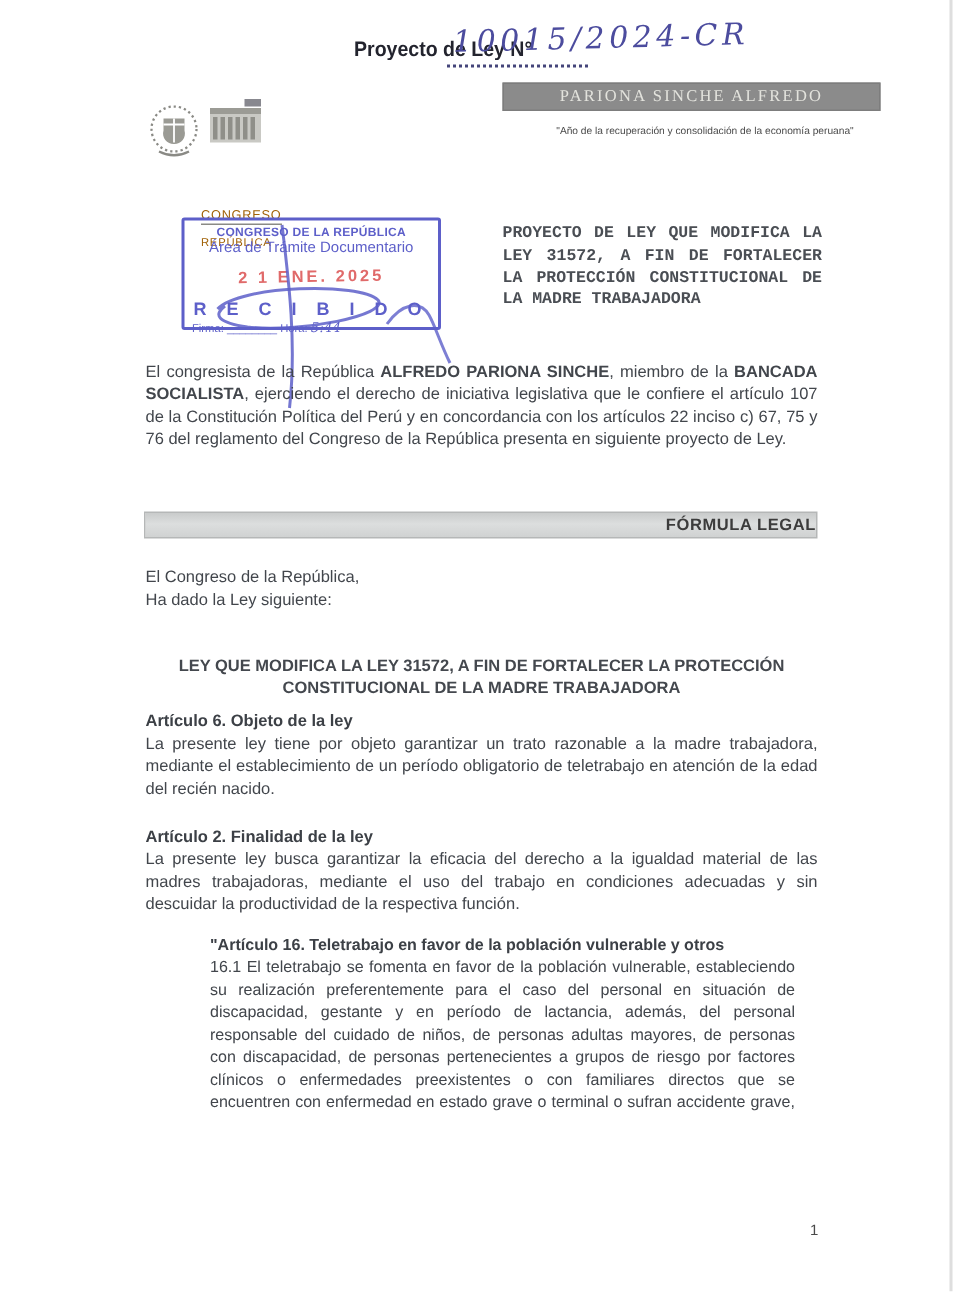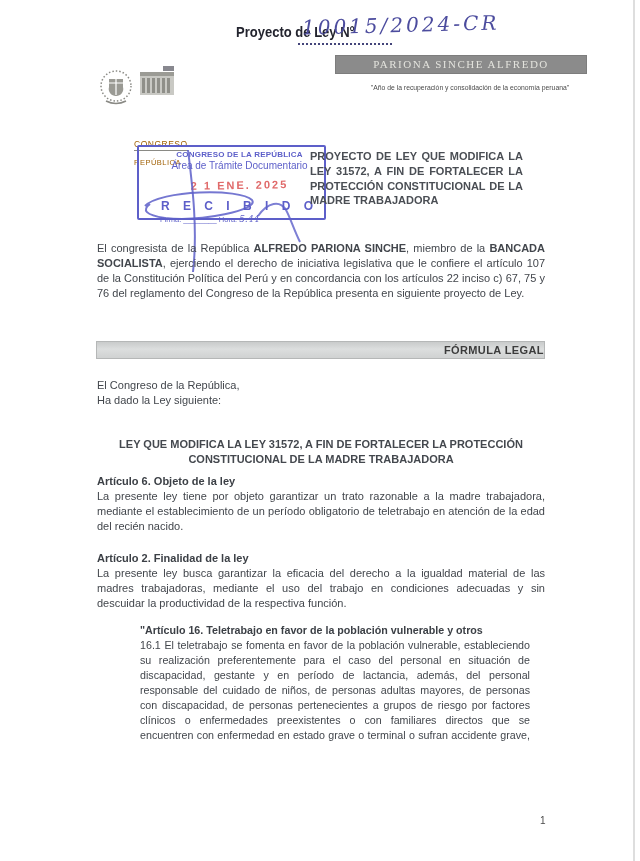--- a/index.html
+++ b/index.html
@@ -80,38 +80,38 @@
     <rect x="23" y="12" width="3" height="15" fill="#8f8f89"></rect>
     <rect x="28" y="12" width="3" height="15" fill="#8f8f89"></rect>
     <rect x="24" y="0" width="11" height="5" fill="#88888f"></rect>
   </svg>
   <div class="abs logo-text" style="left:36px;top:31px;width:60px;">
     <div class="l1">CONGRESO</div><br>
     <span class="l2">REPÚBLICA</span>
   </div>
 </div>
 
-<div class="abs stamp" style="left:137px;top:145px;width:169px;height:71px;padding-left:16px;">
+<div class="abs stamp" style="left:121px;top:145px;width:169px;height:71px;">
   <div class="s1">CONGRESO DE LA REPÚBLICA</div>
   <div class="s2">Área de Trámite Documentario</div>
   <div class="sdate">2 1 ENE. 2025</div>
   <div class="srec">R E C I B I D O</div>
   <div class="srow">
     <span>Firma: ________</span>
     <span>Hora:</span>
     <span class="hand">5:44</span>
   </div>
 </div>
 <svg class="abs" style="left:110px;top:138px;" width="230" height="140" viewBox="0 0 230 140">
   <path d="M35 68 C 50 52, 130 50, 142 62 C 150 72, 90 84, 55 80 C 35 77, 32 72, 40 66" fill="none" stroke="#5d5fc9" stroke-width="2" opacity=".85"></path>
   <path d="M78 12 C 82 45, 88 90, 83 134" fill="none" stroke="#5d5fc9" stroke-width="2" opacity=".85"></path>
   <path d="M148 78 C 158 64, 170 62, 176 72 C 180 79, 184 92, 190 104" fill="none" stroke="#5d5fc9" stroke-width="2" opacity=".8"></path>
 </svg>
 
-<div class="abs title-block" style="left:310px;top:149px;width:213px;">PROYECTO DE LEY QUE MODIFICA LA LEY 31572, A FIN DE FORTALECER LA PROTECCIÓN CONSTITUCIONAL DE LA MADRE TRABAJADORA</div>
+<div class="abs title-block" style="left:335px;top:149px;width:213px;font-family:Liberation Mono, monospace;">PROYECTO DE LEY QUE MODIFICA LA LEY 31572, A FIN DE FORTALECER LA PROTECCIÓN CONSTITUCIONAL DE LA MADRE TRABAJADORA</div>
 
 <p class="abs body-text just" style="left:97px;top:241px;width:448px;margin:0;"><span>El congresista de la República </span><b>ALFREDO PARIONA SINCHE</b><span>, miembro de la </span><b>BANCADA SOCIALISTA</b><span>, ejerciendo el derecho de iniciativa legislativa que le confiere el artículo 107 de la Constitución Política del Perú y en concordancia con los artículos 22 inciso c) 67, 75 y 76 del reglamento del Congreso de la República presenta en siguiente proyecto de Ley.</span></p>
 
 <div class="abs formula-bar" style="left:96px;top:341px;width:447px;">FÓRMULA LEGAL</div>
 
 <div class="abs body-text" style="left:97px;top:378px;width:448px;">
   <div>El Congreso de la República,</div>
   <div>Ha dado la Ley siguiente:</div>
 </div>
 

